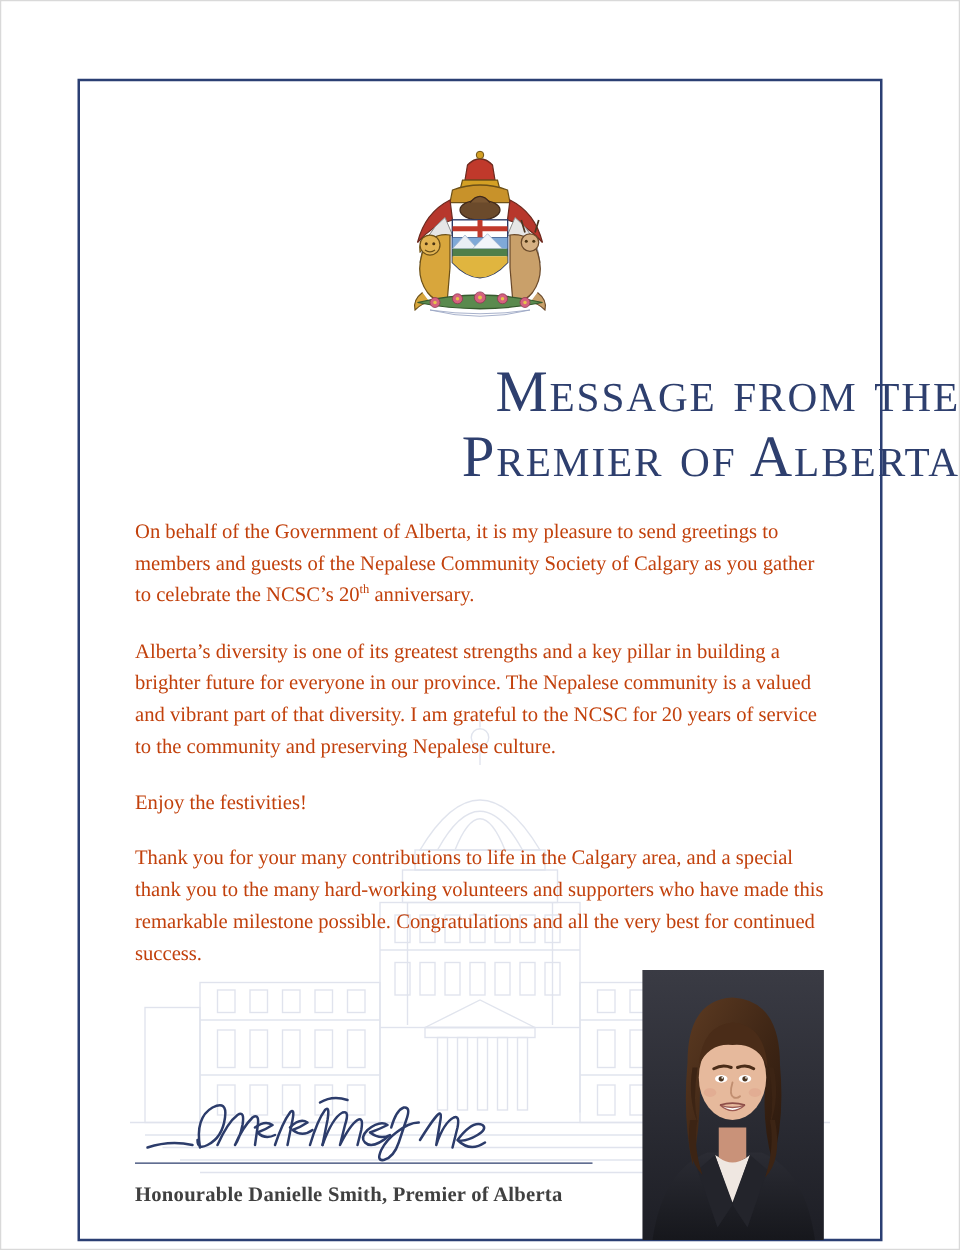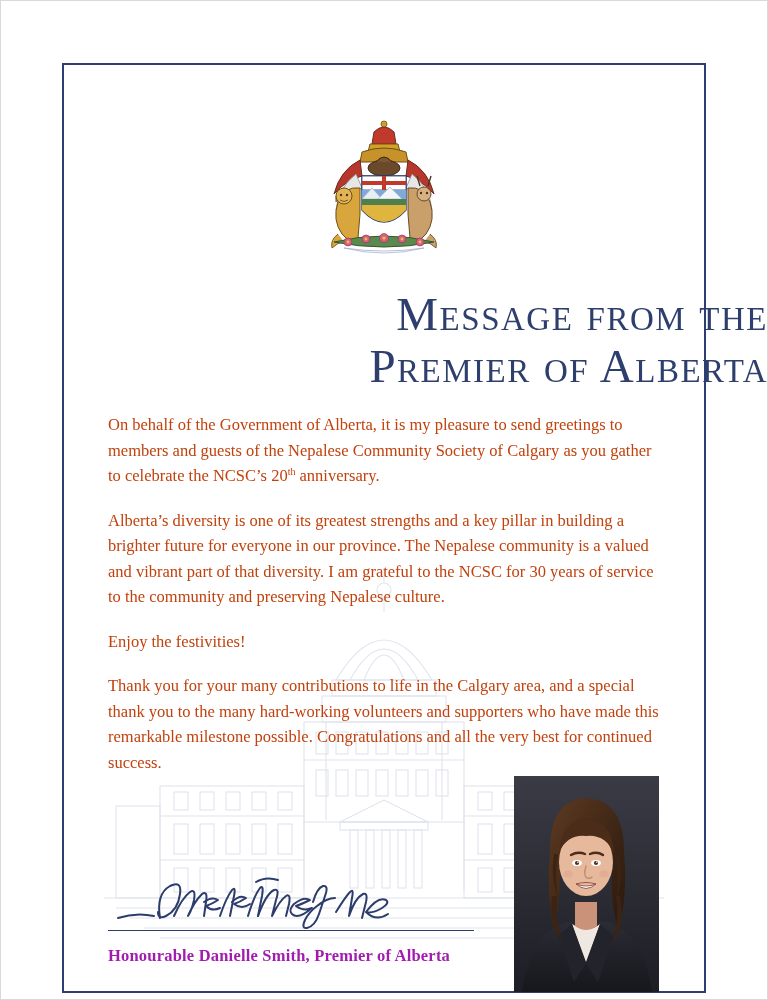--- a/index.html
+++ b/index.html
@@ -140,21 +140,21 @@
   }
 
   .sig-name {
     position: absolute;
     left: 108px;
     top: 946px;
     width: 380px;
     font-family: "Liberation Serif", serif;
     font-size: 16.5px;
     font-weight: bold;
-    color: #a21caf;
+    color: #404040;
     letter-spacing: 0.2px;
   }
 </style>
 </head>
 <body>
 
 <div class="page">
 
   <div class="scan-edge"></div>
   <div class="frame"></div>
@@ -323,21 +323,21 @@
 
   <div class="title-block">
     <div class="title-line">Message from the</div>
     <div class="title-line">Premier of Alberta</div>
   </div>
 
   <div class="body-block">
     <p class="para">
       <span>On behalf of the Government of Alberta, it is my pleasure to send greetings to members and guests of the Nepalese Community Society of Calgary as you gather to celebrate the NCSC’s 20</span><sup>th</sup><span> anniversary.</span>
     </p>
-    <p class="para">Alberta’s diversity is one of its greatest strengths and a key pillar in building a brighter future for everyone in our province. The Nepalese community is a valued and vibrant part of that diversity. I am grateful to the NCSC for 30 years of service to the community and preserving Nepalese culture.</p>
+    <p class="para">Alberta’s diversity is one of its greatest strengths and a key pillar in building a brighter future for everyone in our province. The Nepalese community is a valued and vibrant part of that diversity. I am grateful to the NCSC for 20 years of service to the community and preserving Nepalese culture.</p>
     <p class="para">Enjoy the festivities!</p>
     <p class="para">Thank you for your many contributions to life in the Calgary area, and a special thank you to the many hard-working volunteers and supporters who have made this remarkable milestone possible. Congratulations and all the very best for continued success.</p>
   </div>
 
   <div class="photo">
     <svg width="145" height="216" viewBox="0 0 145 216" xmlns="http://www.w3.org/2000/svg">
       <defs>
         <linearGradient id="bgGrad" x1="0" y1="0" x2="0" y2="1">
           <stop offset="0%" stop-color="#3a3b44"></stop>
           <stop offset="100%" stop-color="#1d1e25"></stop>

